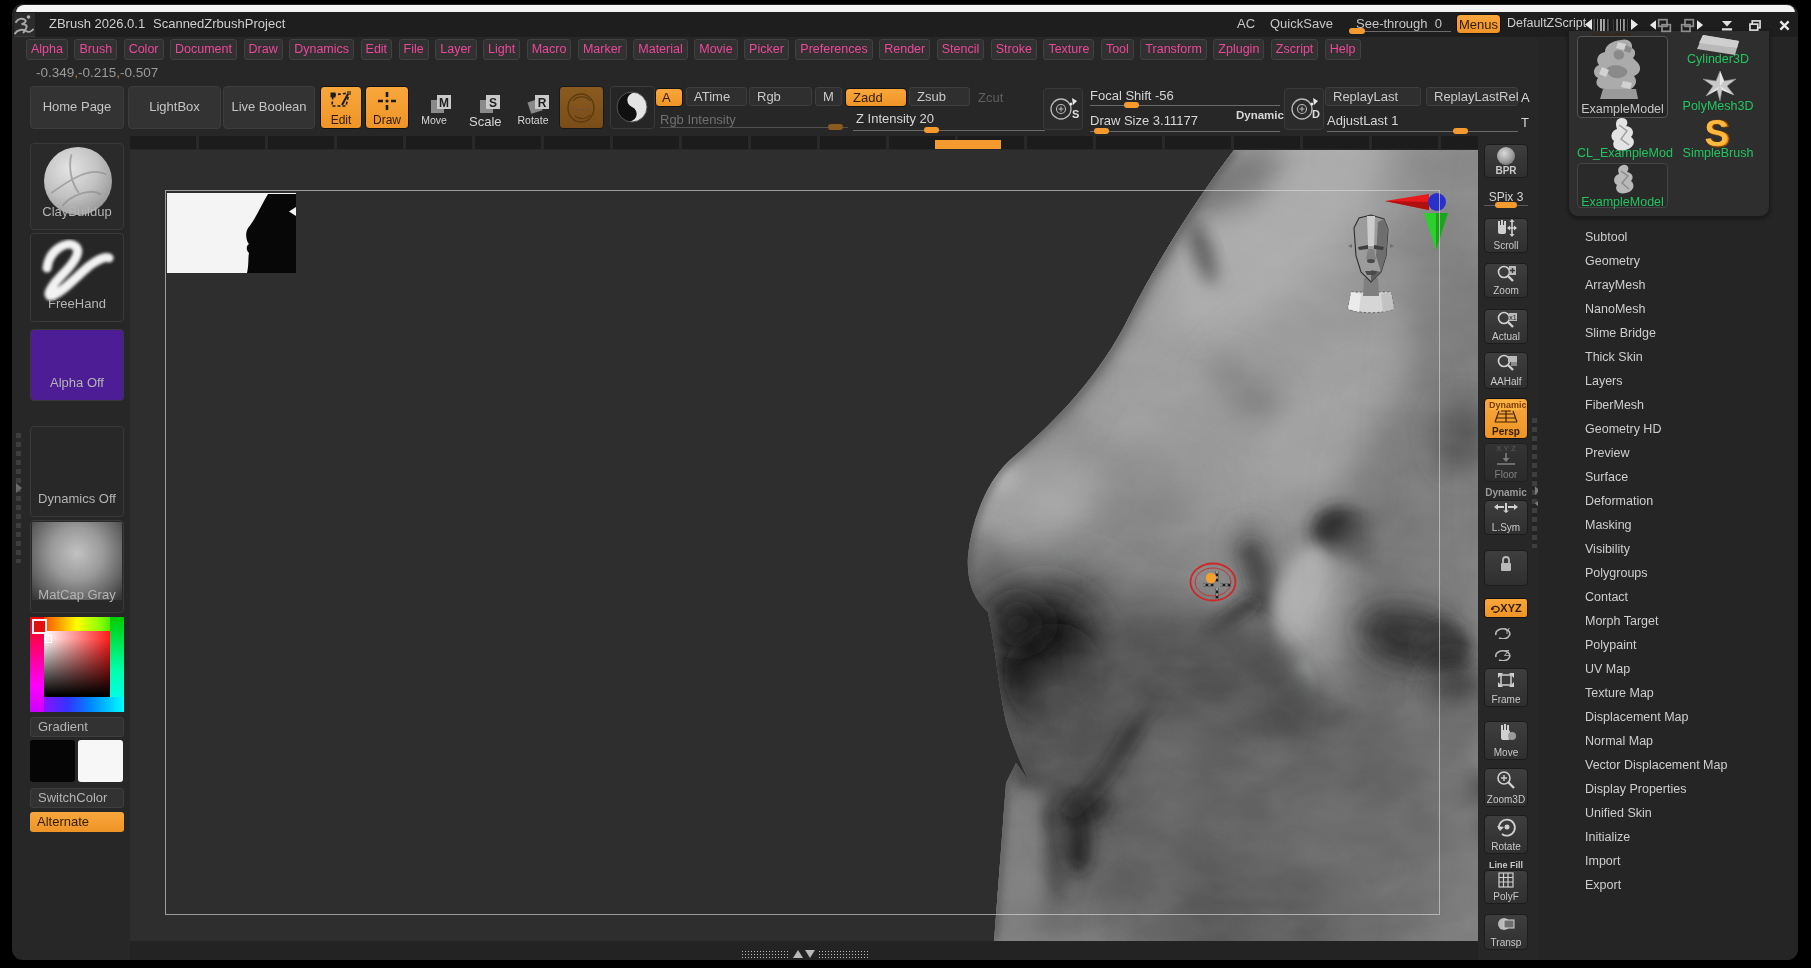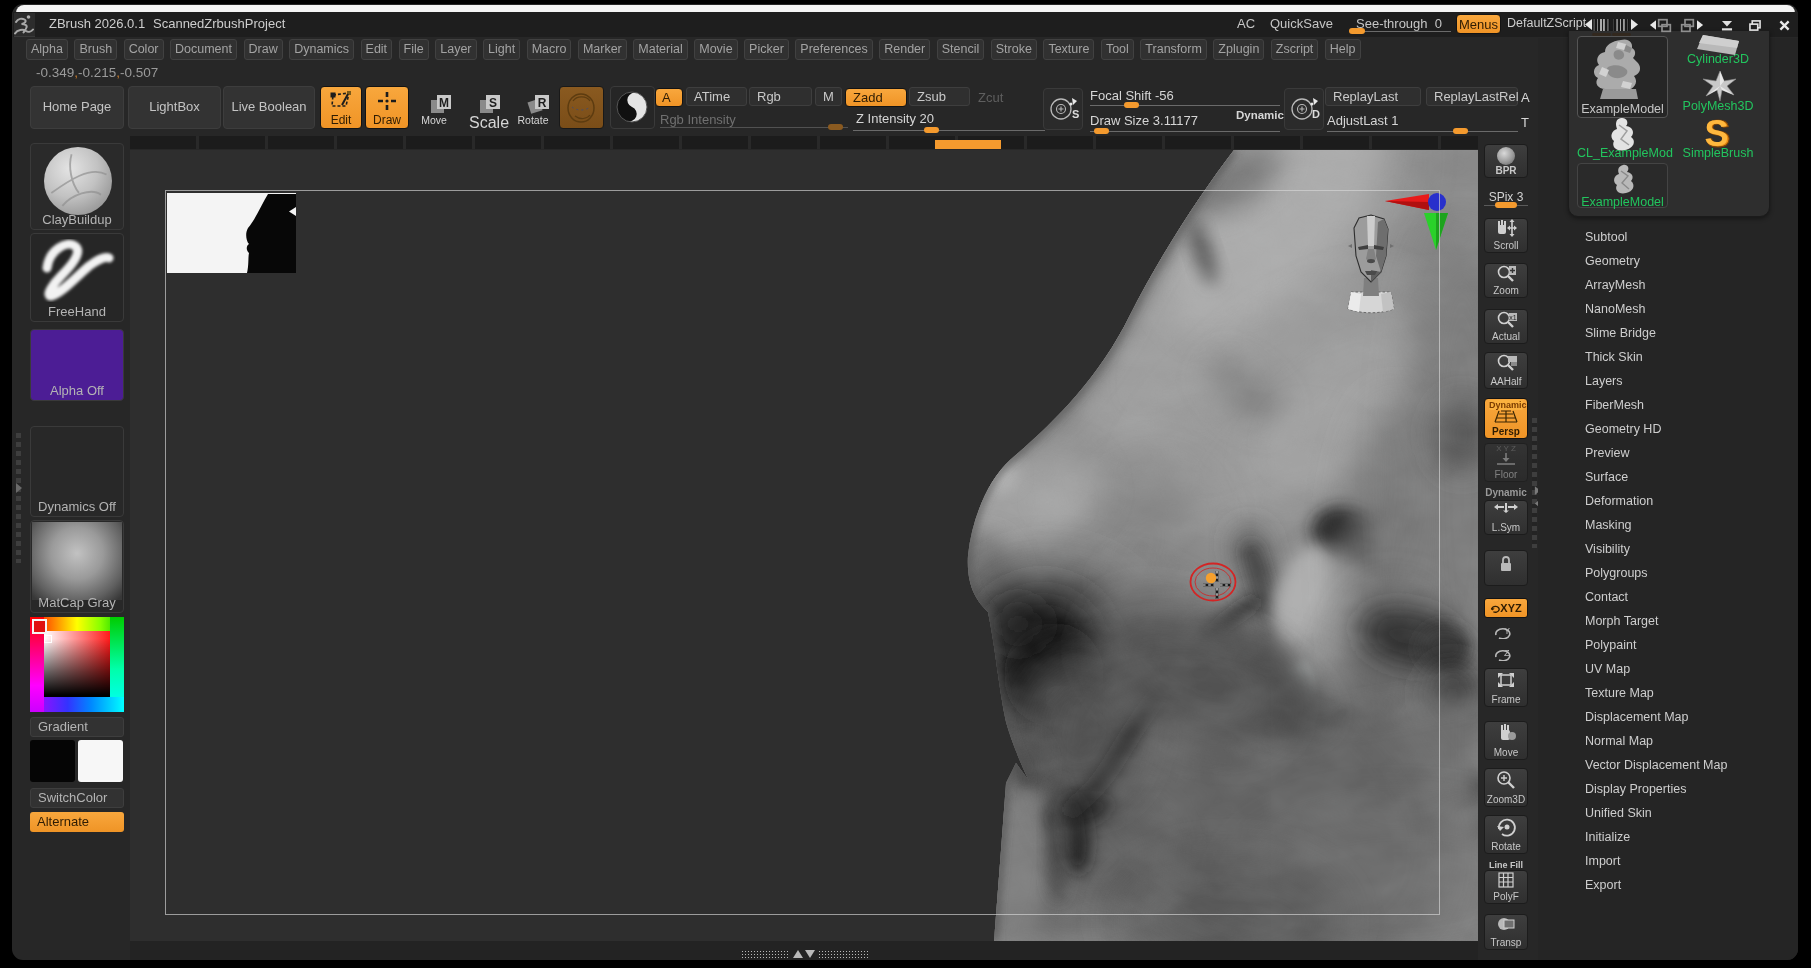--- a/index.html
+++ b/index.html
@@ -1,35 +1,35 @@
 <!DOCTYPE html>
 <html><head><meta charset="utf-8"><style>
 html,body{margin:0;padding:0;background:#000;width:1811px;height:968px;overflow:hidden;position:relative}
 *{box-sizing:border-box;font-family:"Liberation Sans",sans-serif}
 .abs{position:absolute}
 #win{position:absolute;left:12px;top:4px;width:1786px;height:956px;background:#272727;border-radius:11px;overflow:hidden}
 #topstrip{position:absolute;left:16px;top:5px;width:1779px;height:8px;background:#f4f4f4;border-radius:8px 8px 0 0}
 #titlebar{position:absolute;left:13px;top:12px;width:1785px;height:25px;background:#1e1e1e;color:#c9c9c9;font-size:13px}
 #titlebar .t{position:absolute;top:4px;white-space:nowrap}
 #logo{position:absolute;left:1px;top:1px;width:21px;height:24px;background:#2c2c2c;border-bottom:1px solid #3a3a3a}
-.mb{display:inline-block;height:21px;background:#313131;border:1px solid #414141;border-radius:3px;color:#a3a3a3;font-size:12.5px;text-align:center;line-height:19px;padding:0 4px;white-space:nowrap}
+.mb{display:inline-block;height:21px;background:#313131;border:1px solid #414141;border-radius:3px;color:#ec4899;font-size:12.5px;text-align:center;line-height:19px;padding:0 4px;white-space:nowrap}
 .tbtn{position:absolute;top:86px;height:43px;background:#333333;border:1px solid #3d3d3d;border-radius:4px;color:#c4c4c4;font-size:13px;text-align:center}
 .tbtn span{display:block;margin-top:12px}
 .obtn{position:absolute;background:linear-gradient(#f8a73d,#f09426);border:1px solid #131313;border-radius:4px;color:#2e1c03;text-align:center}
 .sbtn{position:absolute;top:87px;height:19px;background:#2f2f2f;border:1px solid #3e3e3e;border-radius:3px;color:#c9c9c9;font-size:13px;line-height:17px;padding:0 7px}
 .lbl{color:#9a9a9a;font-size:13px;position:absolute;white-space:nowrap}
 .wlbl{color:#d6d6d6;font-size:13px;position:absolute;white-space:nowrap}
 .sline{position:absolute;height:1px;background:#5c5c5c}
 .shandle{position:absolute;width:15px;height:6px;border-radius:3px;background:#f49a2e}
 #canvas{position:absolute;left:130px;top:150px;width:1348px;height:791px;background:#2e2e2e;overflow:hidden}
 #frame{position:absolute;left:35px;top:40px;width:1275px;height:725px;border:1px solid rgba(215,215,215,0.65)}
 #segbar{position:absolute;left:130px;top:136px;width:1348px;height:13px;background:repeating-linear-gradient(90deg,#1c1c1c 0px,#1c1c1c 66px,#292929 66px,#292929 69px)}
 #botbar{position:absolute;left:130px;top:941px;width:1348px;height:19px;background:#232323}
 .shelfbox{position:absolute;left:30px;width:94px;background:#2a2a2a;border:1px solid #3a3a3a;border-radius:4px;color:#b4b4b4;font-size:13px;text-align:center}
-.shelfbox .cap{position:absolute;bottom:2px;width:100%;}
+.shelfbox .cap{position:absolute;bottom:10px;width:100%;}
 .rsb{position:absolute;left:1484px;width:44px;background:linear-gradient(#3e3e3e,#2f2f2f);border:1px solid #1c1c1c;border-radius:4px;color:#c8c8c8;font-size:9px;text-align:center}
 .rlist{position:absolute;left:1585px;color:#cecece;font-size:12.5px;white-space:nowrap}
 .thumbcap{position:absolute;color:#22c55e;font-size:12.5px;text-align:center;white-space:nowrap}
 </style></head>
 <body>
 <div id="win"></div>
 <div id="topstrip"></div>
 <div id="titlebar">
   <div id="logo">
     <svg width="21" height="24" viewBox="0 0 21 24">
@@ -227,21 +227,21 @@
   <div class="obtn" style="left:365px;top:86px;width:44px;height:43px;font-size:12px">
     <svg width="26" height="24" viewBox="0 0 26 24" style="margin-top:2px">
       <g stroke="#1c1c1c" stroke-width="2.6">
           <path d="M13 3 v5 M13 16 v5 M4 12 h5 M17 12 h5"></path>
         </g>
       <circle cx="13" cy="12" r="1.6" fill="#1c1c1c"></circle>
     </svg>
     <div style="margin-top:-3px">Draw</div>
   </div>
   <div class="lbl" style="left:421px;top:114px;color:#d6d6d6;font-size:10.5px;width:26px;text-align:center">Move</div>
-  <div class="lbl" style="left:469px;top:114px;color:#d6d6d6;font-size:16px;width:26px;text-align:center">Scale</div>
+  <div class="lbl" style="left:469px;top:114px;color:#d6d6d6;font-size:13px;width:26px;text-align:center">Scale</div>
   <div class="lbl" style="left:517px;top:114px;color:#d6d6d6;font-size:10.5px;width:32px;text-align:center">Rotate</div>
   <svg class="abs" style="left:428px;top:93px" width="26" height="24" viewBox="0 0 26 24">
       <rect x="3" y="7" width="13" height="13" fill="#8a8a8a"></rect>
       <rect x="9" y="2" width="14" height="14" fill="#c9c9c9"></rect>
       <text x="16" y="13.5" font-size="12" font-weight="bold" text-anchor="middle" fill="#1e1e1e">M</text>
     </svg>
   <svg class="abs" style="left:477px;top:93px" width="26" height="24" viewBox="0 0 26 24">
       <rect x="3" y="7" width="13" height="13" fill="#8a8a8a"></rect>
       <rect x="9" y="2" width="14" height="14" fill="#c9c9c9"></rect>
       <text x="16" y="13.5" font-size="12" font-weight="bold" text-anchor="middle" fill="#1e1e1e">S</text>

